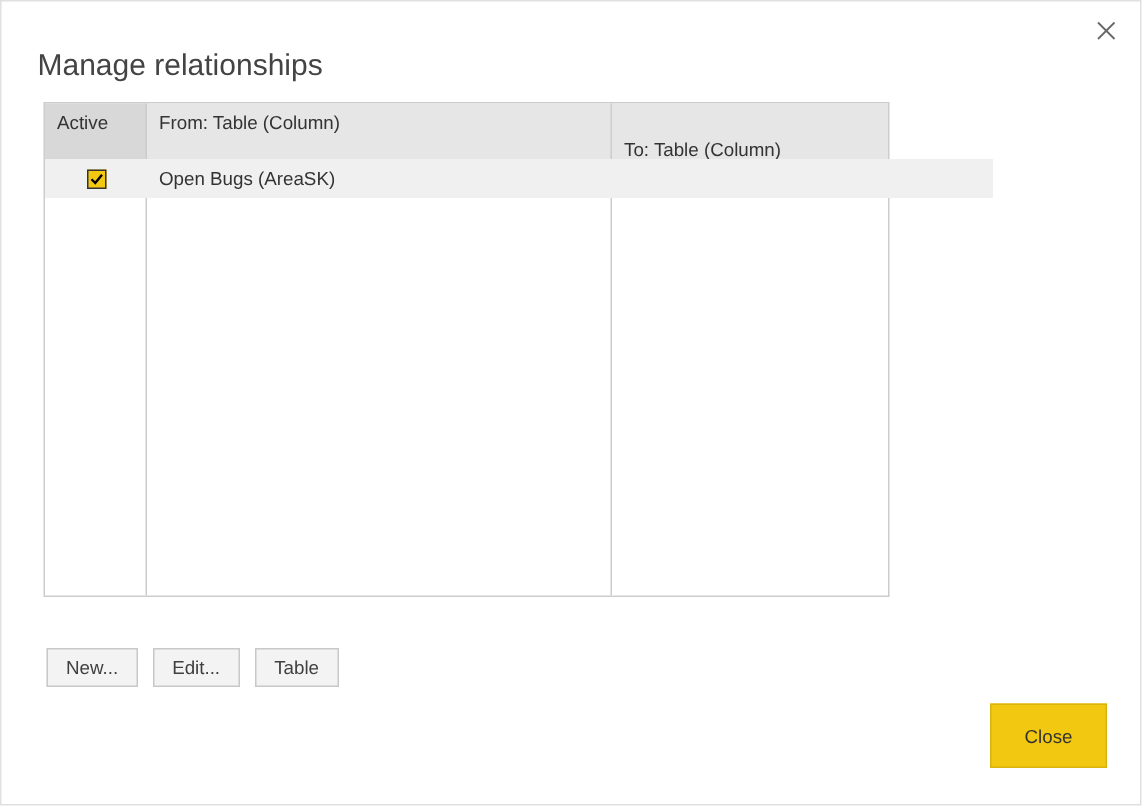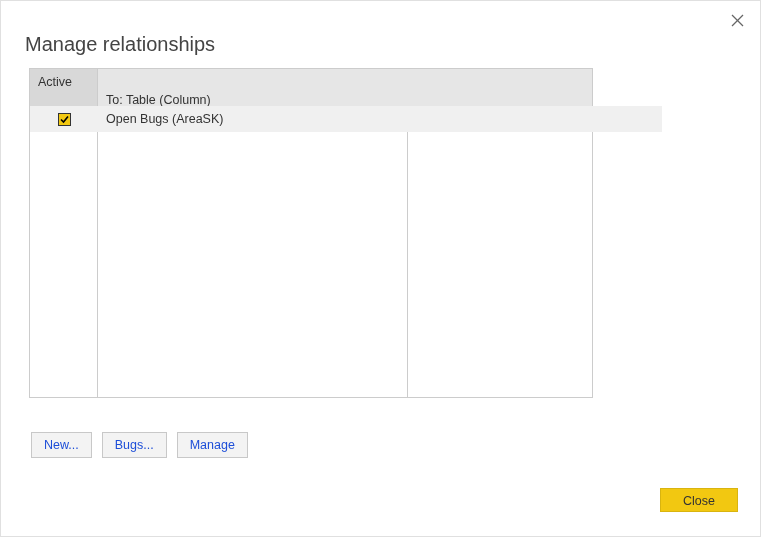--- a/index.html
+++ b/index.html
@@ -130,59 +130,60 @@
       left: 30px;
       bottom: 78px;
       display: flex;
       gap: 10px;
     }
     .btn {
       background: #f3f3f3;
       border: 1px solid #c8c8c8;
       padding: 4px 12px;
       font-size: 12.5px;
-      color: #1d4ed8;
+      color: #404040;
       cursor: pointer;
       min-width: 56px;
       height: 26px;
       font-family: inherit;
     }
     .close-btn-row {
       position: absolute;
       right: 22px;
       bottom: 24px;
     }
     .btn-primary {
       background: #f2c811;
       border: 1px solid #d9b40f;
       padding: 5px 22px;
       font-size: 12.5px;
       color: #333;
       cursor: pointer;
-      height: 24px;
+      height: 43px;
       font-family: inherit;
     }
   </style>
 </head>
 <body>
 
 <div class="dialog">
 
   <div class="close-x">
     <svg width="13" height="13" viewBox="0 0 13 13">
       <line x1="1" y1="1" x2="12" y2="12" stroke="#666" stroke-width="1.2"></line>
       <line x1="12" y1="1" x2="1" y2="12" stroke="#666" stroke-width="1.2"></line>
     </svg>
   </div>
 
   <h1 class="title">Manage relationships</h1>
 
   <div class="table-wrap">
     <div class="table-header">
       <div class="col-active">Active</div>
+      <div class="col-from">From: Table (Column)</div>
       <div class="col-to">To: Table (Column)</div>
     </div>
     <div class="table-body">
       <div class="body-col-active"></div>
       <div class="body-col-from"></div>
       <div class="body-col-to"></div>
     </div>
   </div>
 
   <div class="rows-stack">
@@ -193,21 +194,21 @@
             <polyline points="2,5.5 4.5,8 9,2.5" fill="none" stroke="#000" stroke-width="1.6"></polyline>
           </svg>
         </div>
       </div>
       <div class="cell-from">Open Bugs (AreaSK)</div>
     </div>
   </div>
 
   <div class="footer-buttons">
     <button class="btn">New...</button>
-    <button class="btn">Bugs...</button>
-    <button class="btn">Manage</button>
+    <button class="btn">Edit...</button>
+    <button class="btn">Table</button>
   </div>
 
   <div class="close-btn-row">
     <button class="btn-primary">Close</button>
   </div>
 
 </div>
 
 </body></html>

